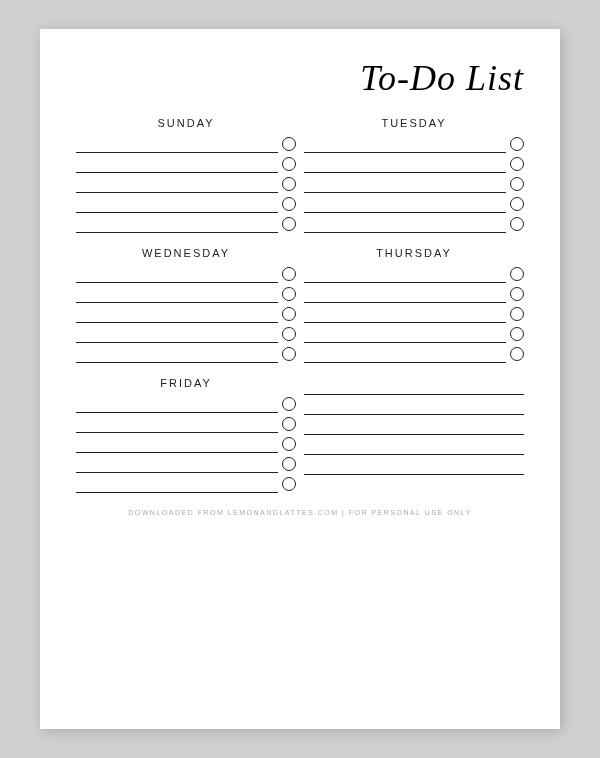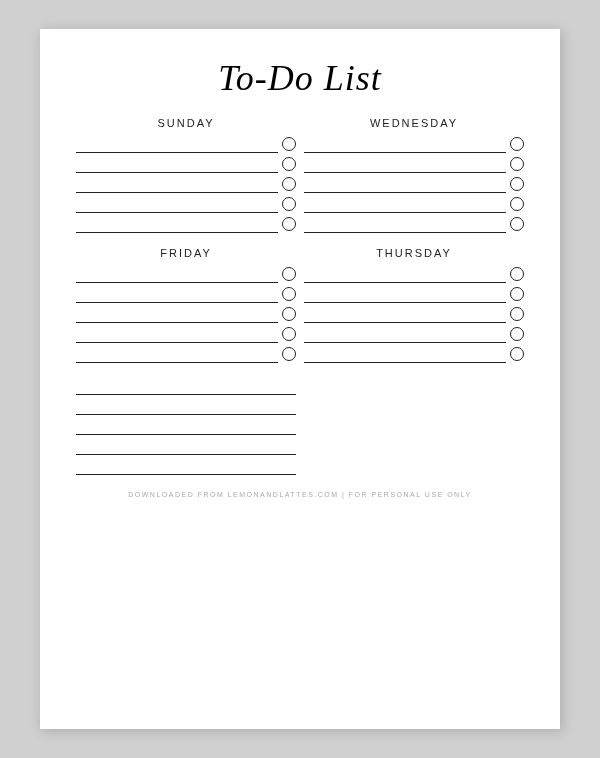--- a/index.html
+++ b/index.html
@@ -16,21 +16,21 @@
     .page {
       background: #fff;
       width: 520px;
       min-height: 700px;
       padding: 28px 36px 20px 36px;
       box-shadow: 2px 2px 12px rgba(0,0,0,0.18);
       position: relative;
     }
 
     .page-title {
-      text-align: center;
+      text-align: right;
       font-family: 'Georgia', cursive, serif;
       font-size: 36px;
       font-weight: normal;
       letter-spacing: 1px;
       margin-bottom: 18px;
       font-style: italic;
     }
 
     .grid {
       display: grid;
@@ -131,20 +131,45 @@
             <div class="row-circle"></div>
           </div>
         <div class="row-item">
             <div class="row-line"></div>
             <div class="row-circle"></div>
           </div>
       </div>
     </div>
 
 
+    <div class="section">
+      <div class="section-title">TUESDAY</div>
+      <div class="rows">
+        <div class="row-item">
+            <div class="row-line"></div>
+            <div class="row-circle"></div>
+          </div>
+        <div class="row-item">
+            <div class="row-line"></div>
+            <div class="row-circle"></div>
+          </div>
+        <div class="row-item">
+            <div class="row-line"></div>
+            <div class="row-circle"></div>
+          </div>
+        <div class="row-item">
+            <div class="row-line"></div>
+            <div class="row-circle"></div>
+          </div>
+        <div class="row-item">
+            <div class="row-line"></div>
+            <div class="row-circle"></div>
+          </div>
+      </div>
+    </div>
 
     <div class="section">
       <div class="section-title">WEDNESDAY</div>
       <div class="rows">
         <div class="row-item">
             <div class="row-line"></div>
             <div class="row-circle"></div>
           </div>
         <div class="row-item">
             <div class="row-line"></div>
@@ -159,47 +184,47 @@
             <div class="row-circle"></div>
           </div>
         <div class="row-item">
             <div class="row-line"></div>
             <div class="row-circle"></div>
           </div>
       </div>
     </div>
 
     <div class="section">
+      <div class="section-title">THURSDAY</div>
+      <div class="rows">
+        <div class="row-item">
+            <div class="row-line"></div>
+            <div class="row-circle"></div>
+          </div>
+        <div class="row-item">
+            <div class="row-line"></div>
+            <div class="row-circle"></div>
+          </div>
+        <div class="row-item">
+            <div class="row-line"></div>
+            <div class="row-circle"></div>
+          </div>
+        <div class="row-item">
+            <div class="row-line"></div>
+            <div class="row-circle"></div>
+          </div>
+        <div class="row-item">
+            <div class="row-line"></div>
+            <div class="row-circle"></div>
+          </div>
+      </div>
+    </div>
+
+    <div class="section">
       <div class="section-title">FRIDAY</div>
-      <div class="rows">
-        <div class="row-item">
-            <div class="row-line"></div>
-            <div class="row-circle"></div>
-          </div>
-        <div class="row-item">
-            <div class="row-line"></div>
-            <div class="row-circle"></div>
-          </div>
-        <div class="row-item">
-            <div class="row-line"></div>
-            <div class="row-circle"></div>
-          </div>
-        <div class="row-item">
-            <div class="row-line"></div>
-            <div class="row-circle"></div>
-          </div>
-        <div class="row-item">
-            <div class="row-line"></div>
-            <div class="row-circle"></div>
-          </div>
-      </div>
-    </div>
-
-    <div class="section">
-      <div class="section-title">THURSDAY</div>
       <div class="rows">
         <div class="row-item">
             <div class="row-line"></div>
             <div class="row-circle"></div>
           </div>
         <div class="row-item">
             <div class="row-line"></div>
             <div class="row-circle"></div>
           </div>
         <div class="row-item">

